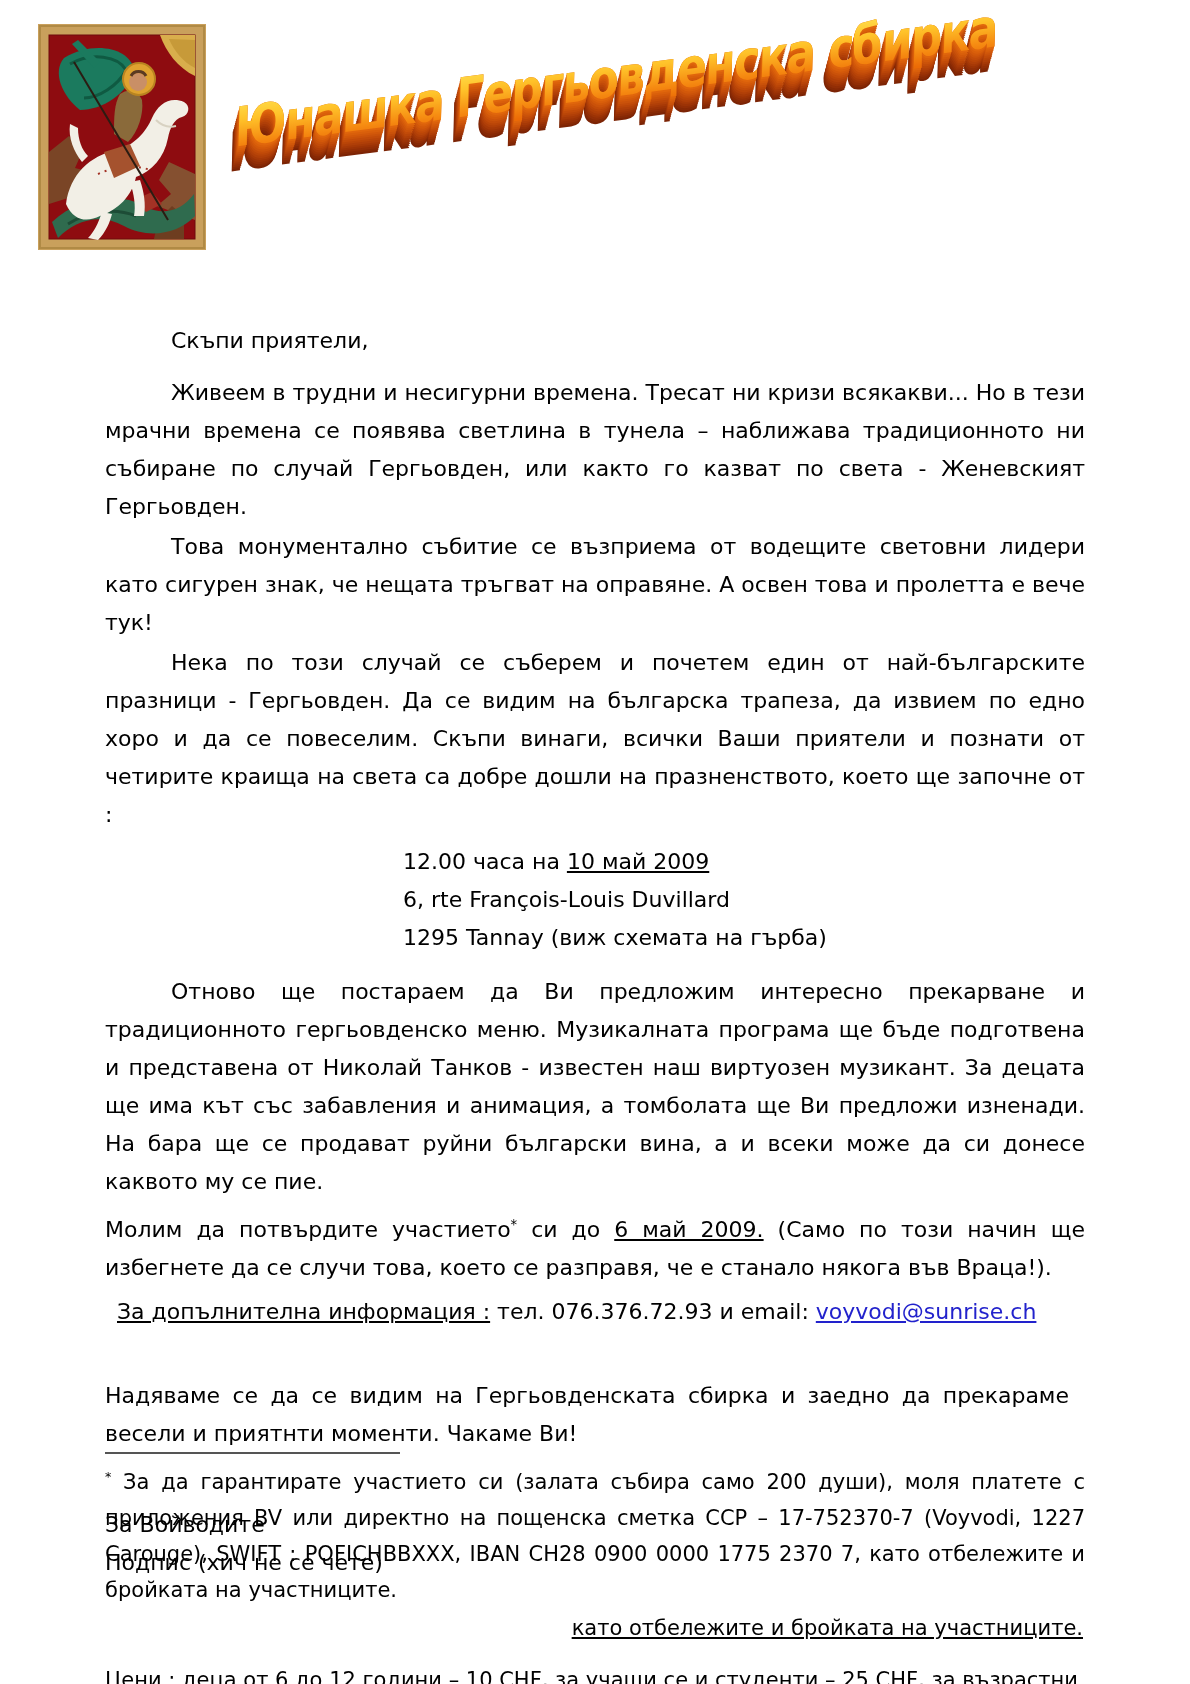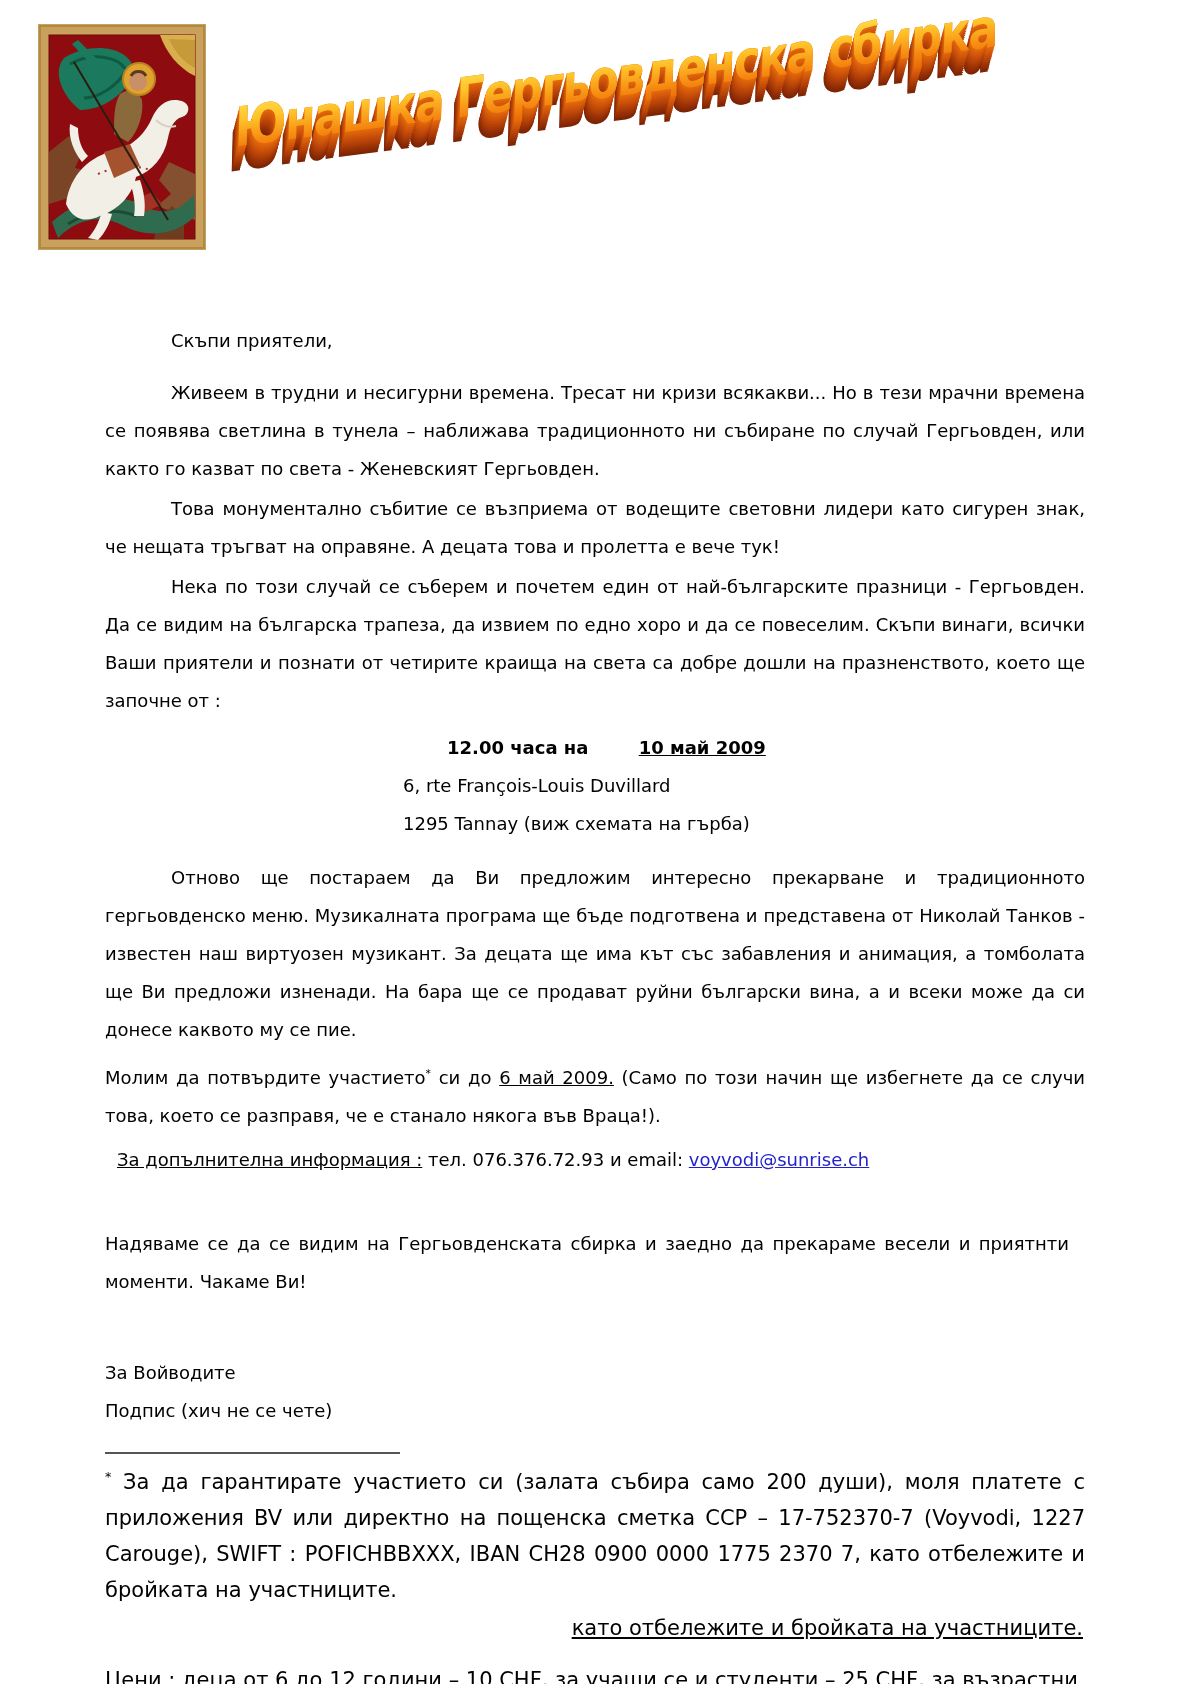--- a/index.html
+++ b/index.html
@@ -33,27 +33,27 @@
       -10px 20px 0 #922e06,-11px 22px 0 #872905,-12px 24px 0 #7c2405;
   }
   .wordart .fill{
     background:linear-gradient(180deg,#ffdf4d 5%,#ffc229 38%,#f68c12 72%,#ec6b06 95%);
     -webkit-background-clip:text;background-clip:text;
     color:transparent;
   }
   
   .content{
     position:absolute;left:105px;right:105px;top:322px;
-    font-size:18px;line-height:38px;
+    font-size:22px;line-height:38px;
   }
   .para{margin:0 0 2px 0;text-indent:66px;text-align:justify;}
   .noindent{text-indent:0;}
   .greeting{margin:0 0 14px 0;text-indent:66px;}
   .event-block{margin:9px 0 16px 298px;font-style:normal;}
-  .event-block .bold{font-weight:bold;margin-left:44px;}
+  .event-block .bold{font-weight:normal;}
   .u{text-decoration:underline;}
   .sup{vertical-align:super;font-size:60%;line-height:0;}
   .rsvp{margin:10px 0 6px 0;text-align:justify;}
   .contact{margin:0 0 46px 12px;}
   .closing{margin:0 16px 24px 0;text-align:justify;}
   .signature{margin:53px 0 0 0;}
   a.email{color:#2222cc;text-decoration:underline;cursor:pointer;}
   
   .footnote-area{position:absolute;left:105px;right:105px;top:1452px;font-size:21px;line-height:36px;}
   .footnote-sep{width:295px;border:none;border-top:2px solid #555;margin:0 0 10px 0;}
@@ -115,21 +115,21 @@
     <span class="layer shadow3d">Юнашка Гергьовденска сбирка</span>
     <span class="layer fill">Юнашка Гергьовденска сбирка</span>
   </div>
 
   <div class="content">
 
     <p class="greeting">Скъпи приятели,</p>
 
     <p class="para">Живеем в трудни и несигурни времена. Тресат ни кризи всякакви... Но в тези мрачни времена се появява светлина в тунела – наближава традиционното ни събиране по случай Гергьовден, или както го казват по света - Женевският Гергьовден.</p>
 
-    <p class="para">Това монументално събитие се възприема от водещите световни лидери като сигурен знак, че нещата тръгват на оправяне. А децата това и пролетта е вече тук!</p>
+    <p class="para">Това монументално събитие се възприема от водещите световни лидери като сигурен знак, че нещата тръгват на оправяне. А освен това и пролетта е вече тук!</p>
 
     <p class="para">Нека по този случай се съберем и почетем един от най-българските празници - Гергьовден. Да се видим на българска трапеза, да извием по едно хоро и да се повеселим. Скъпи винаги, всички Ваши приятели и познати от четирите краища на света са добре дошли на празненството, което ще започне от :</p>
 
     <div class="event-block">
       <div>
         <span class="bold">12.00 часа на </span><span class="bold u">10 май 2009</span>
       </div>
       <div>6, rte François-Louis Duvillard</div>
       <div>1295 Tannay (виж схемата на гърба)</div>
     </div>

